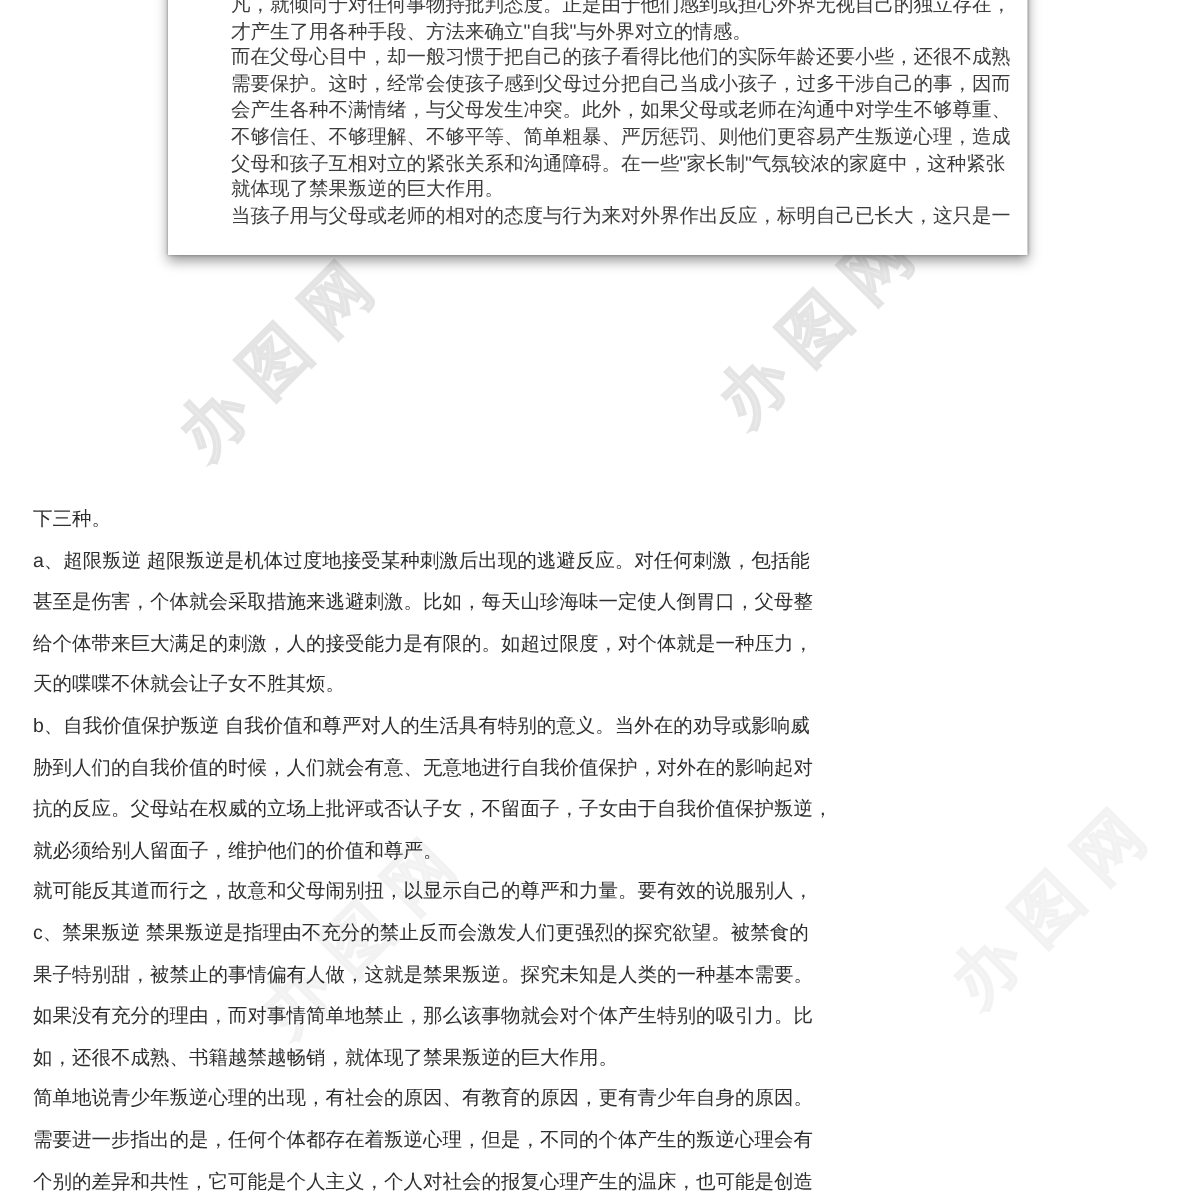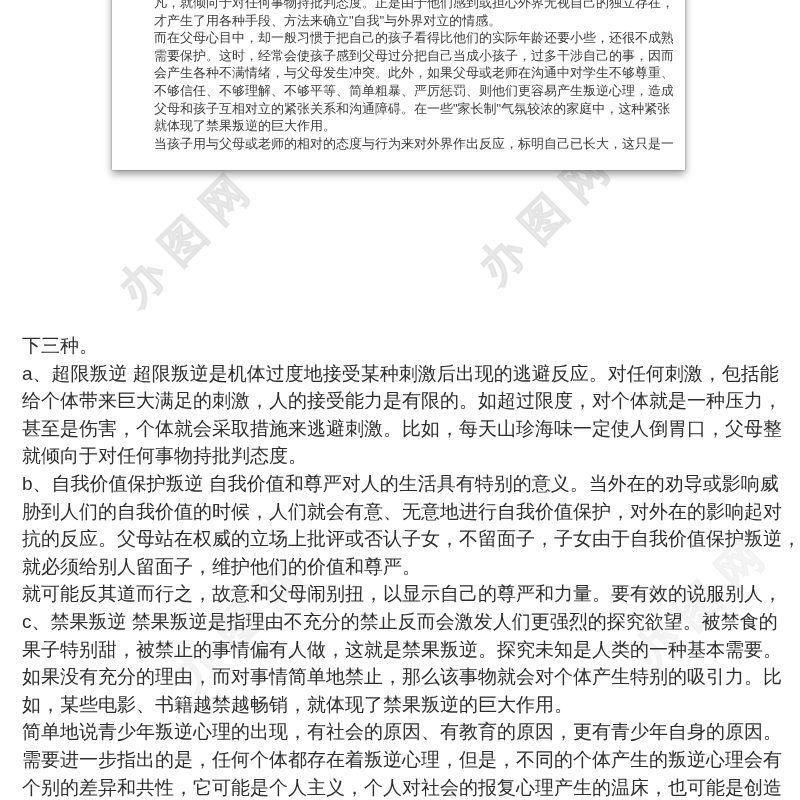--- a/index.html
+++ b/index.html
@@ -60,21 +60,21 @@
 
   
   .body-text {
     position: absolute;
     z-index: 2;
     left: 22px;
     top: 332px;
     width: 772px;
   }
   .body-text .body-line {
-    font-size: 19px;
+    font-size: 13px;
     line-height: 27.6px;
     color: #2e2e2e;
     white-space: nowrap;
     overflow: hidden;
   }
 </style>
 </head>
 <body>
 
 <div class="canvas">
@@ -92,30 +92,30 @@
     <div class="doc-line">会产生各种不满情绪，与父母发生冲突。此外，如果父母或老师在沟通中对学生不够尊重、</div>
     <div class="doc-line">不够信任、不够理解、不够平等、简单粗暴、严厉惩罚、则他们更容易产生叛逆心理，造成</div>
     <div class="doc-line">父母和孩子互相对立的紧张关系和沟通障碍。在一些"家长制"气氛较浓的家庭中，这种紧张</div>
     <div class="doc-line">就体现了禁果叛逆的巨大作用。</div>
     <div class="doc-line">当孩子用与父母或老师的相对的态度与行为来对外界作出反应，标明自己已长大，这只是一</div>
   </div>
 
   <div class="body-text">
     <div class="body-line">下三种。</div>
     <div class="body-line">a、超限叛逆 超限叛逆是机体过度地接受某种刺激后出现的逃避反应。对任何刺激，包括能</div>
+    <div class="body-line">甚至是伤害，个体就会采取措施来逃避刺激。比如，每天山珍海味一定使人倒胃口，父母整</div>
     <div class="body-line">给个体带来巨大满足的刺激，人的接受能力是有限的。如超过限度，对个体就是一种压力，</div>
-    <div class="body-line">甚至是伤害，个体就会采取措施来逃避刺激。比如，每天山珍海味一定使人倒胃口，父母整</div>
-    <div class="body-line">就倾向于对任何事物持批判态度。</div>
+    <div class="body-line">天的喋喋不休就会让子女不胜其烦。</div>
     <div class="body-line">b、自我价值保护叛逆 自我价值和尊严对人的生活具有特别的意义。当外在的劝导或影响威</div>
     <div class="body-line">胁到人们的自我价值的时候，人们就会有意、无意地进行自我价值保护，对外在的影响起对</div>
     <div class="body-line">抗的反应。父母站在权威的立场上批评或否认子女，不留面子，子女由于自我价值保护叛逆，</div>
     <div class="body-line">就必须给别人留面子，维护他们的价值和尊严。</div>
     <div class="body-line">就可能反其道而行之，故意和父母闹别扭，以显示自己的尊严和力量。要有效的说服别人，</div>
     <div class="body-line">c、禁果叛逆 禁果叛逆是指理由不充分的禁止反而会激发人们更强烈的探究欲望。被禁食的</div>
     <div class="body-line">果子特别甜，被禁止的事情偏有人做，这就是禁果叛逆。探究未知是人类的一种基本需要。</div>
     <div class="body-line">如果没有充分的理由，而对事情简单地禁止，那么该事物就会对个体产生特别的吸引力。比</div>
-    <div class="body-line">如，某些电影、书籍越禁越畅销，就体现了禁果叛逆的巨大作用。</div>
+    <div class="body-line">如，还很不成熟、书籍越禁越畅销，就体现了禁果叛逆的巨大作用。</div>
     <div class="body-line">简单地说青少年叛逆心理的出现，有社会的原因、有教育的原因，更有青少年自身的原因。</div>
     <div class="body-line">需要进一步指出的是，任何个体都存在着叛逆心理，但是，不同的个体产生的叛逆心理会有</div>
     <div class="body-line">个别的差异和共性，它可能是个人主义，个人对社会的报复心理产生的温床，也可能是创造</div>
   </div>
 
 </div>
 
 </body></html>

